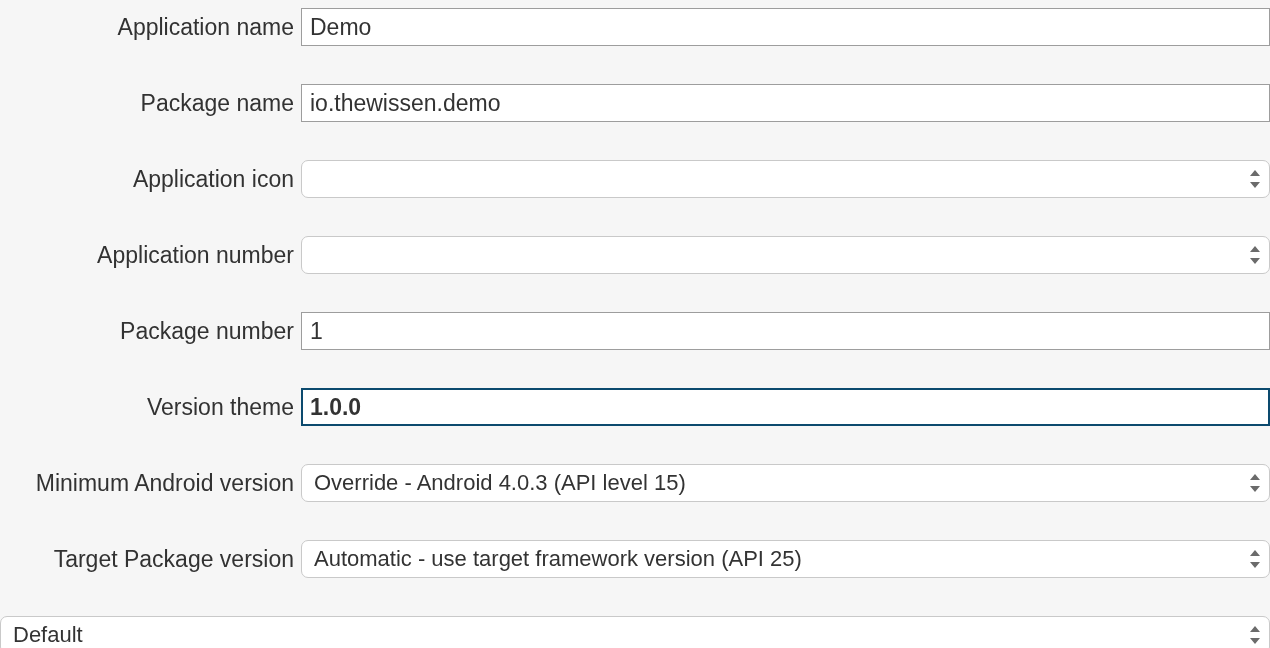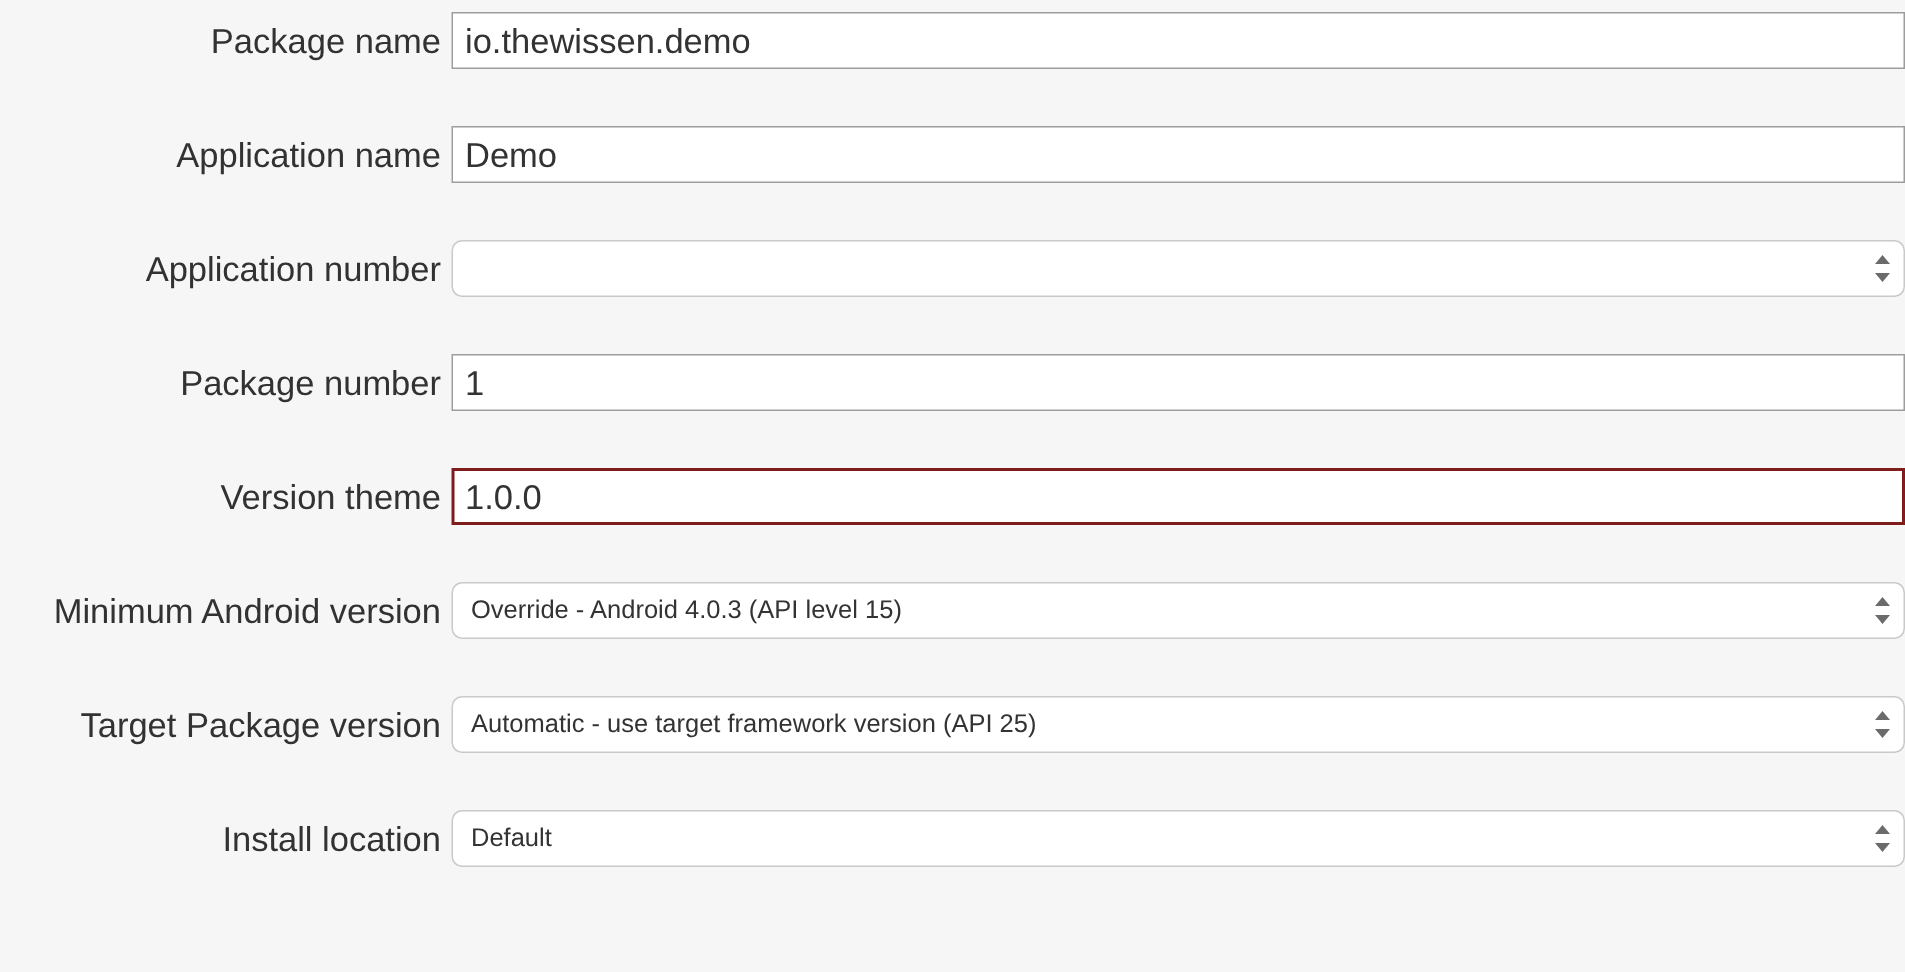--- a/index.html
+++ b/index.html
@@ -42,38 +42,39 @@
       height: 38px;
       background: #fff;
       border: 1px solid #9d9d9d;
       padding: 0 8px;
       font-size: 23px;
       color: #333;
       font-family: inherit;
       line-height: 36px;
     }
     .text-input.focused {
-      border: 2px solid #7f1d1d;
+      border: 2px solid #0c4a6e;
       padding: 0 7px;
       line-height: 34px;
       outline: none;
+      font-weight: bold;
     }
     .select-wrap {
       position: relative;
       width: 100%;
       height: 38px;
     }
     .select-box {
       width: 100%;
       height: 38px;
       background: #fff;
       border: 1px solid #c9c9c9;
       border-radius: 7px;
       padding: 0 34px 0 12px;
-      font-size: 17px;
+      font-size: 22px;
       color: #333;
       line-height: 36px;
       white-space: nowrap;
       overflow: hidden;
     }
     .select-arrows {
       position: absolute;
       right: 8px;
       top: 50%;
       transform: translateY(-50%);
@@ -84,33 +85,46 @@
     .select-arrows svg {
       display: block;
     }
   </style>
 </head>
 <body>
 
 <div class="form">
 
   <div class="row">
+    <div class="label">Application name</div>
+    <div class="control">
+      <div class="text-input">Demo</div>
+    </div>
+  </div>
+
+  <div class="row">
     <div class="label">Package name</div>
     <div class="control">
       <div class="text-input">io.thewissen.demo</div>
     </div>
   </div>
 
   <div class="row">
-    <div class="label">Application name</div>
+    <div class="label">Application icon</div>
     <div class="control">
-      <div class="text-input">Demo</div>
+      <div class="select-wrap">
+        <div class="select-box"></div>
+        <div class="select-arrows">
+          <svg width="14" height="22" viewBox="0 0 14 22">
+              <path d="M7 2 L2 8 L12 8 Z M7 20 L2 14 L12 14 Z" fill="#6b6b6b"></path>
+            </svg>
+        </div>
+      </div>
     </div>
   </div>
-
 
   <div class="row">
     <div class="label">Application number</div>
     <div class="control">
       <div class="select-wrap">
         <div class="select-box"></div>
         <div class="select-arrows">
           <svg width="14" height="22" viewBox="0 0 14 22">
               <path d="M7 2 L2 8 L12 8 Z M7 20 L2 14 L12 14 Z" fill="#6b6b6b"></path>
             </svg>
@@ -155,21 +169,20 @@
         <div class="select-arrows">
           <svg width="14" height="22" viewBox="0 0 14 22">
               <path d="M7 2 L2 8 L12 8 Z M7 20 L2 14 L12 14 Z" fill="#6b6b6b"></path>
             </svg>
         </div>
       </div>
     </div>
   </div>
 
   <div class="row last">
-    <div class="label">Install location</div>
     <div class="control">
       <div class="select-wrap">
         <div class="select-box">Default</div>
         <div class="select-arrows">
           <svg width="14" height="22" viewBox="0 0 14 22">
               <path d="M7 2 L2 8 L12 8 Z M7 20 L2 14 L12 14 Z" fill="#6b6b6b"></path>
             </svg>
         </div>
       </div>
     </div>

